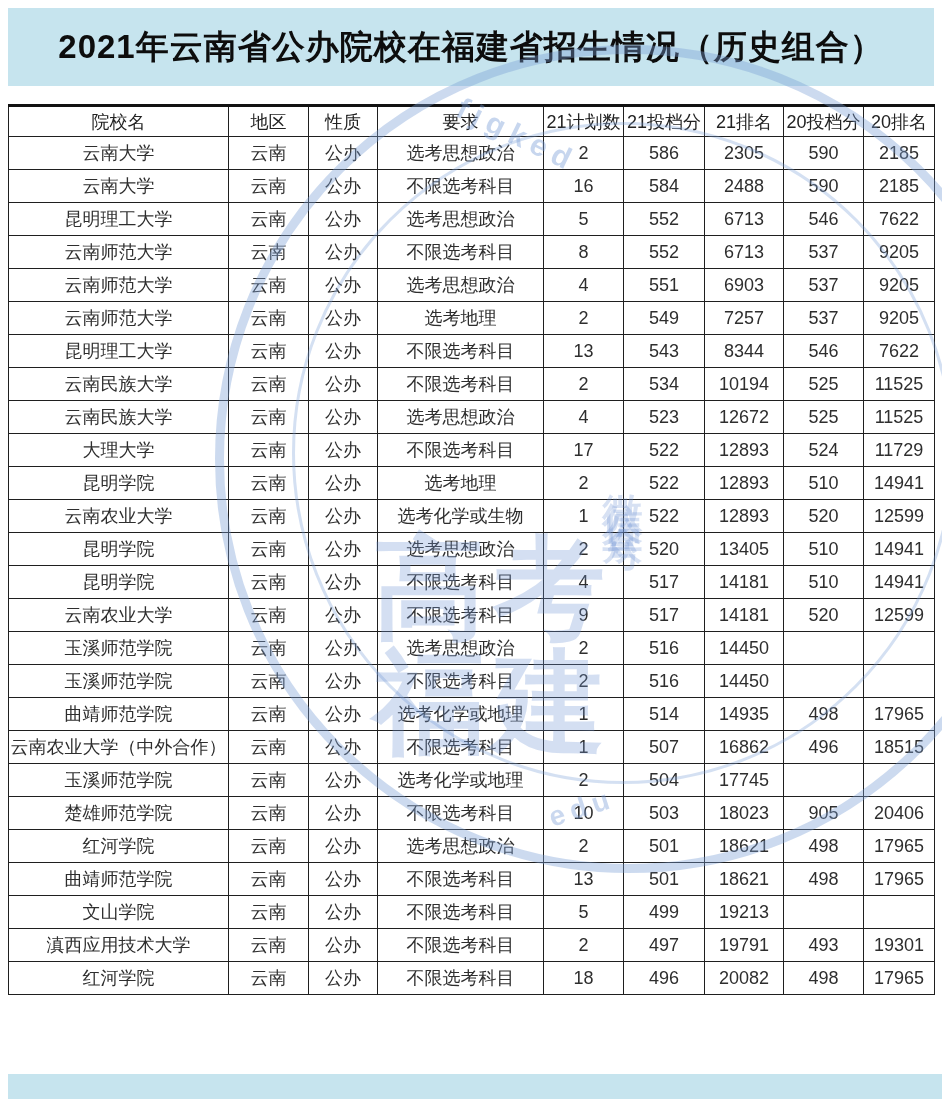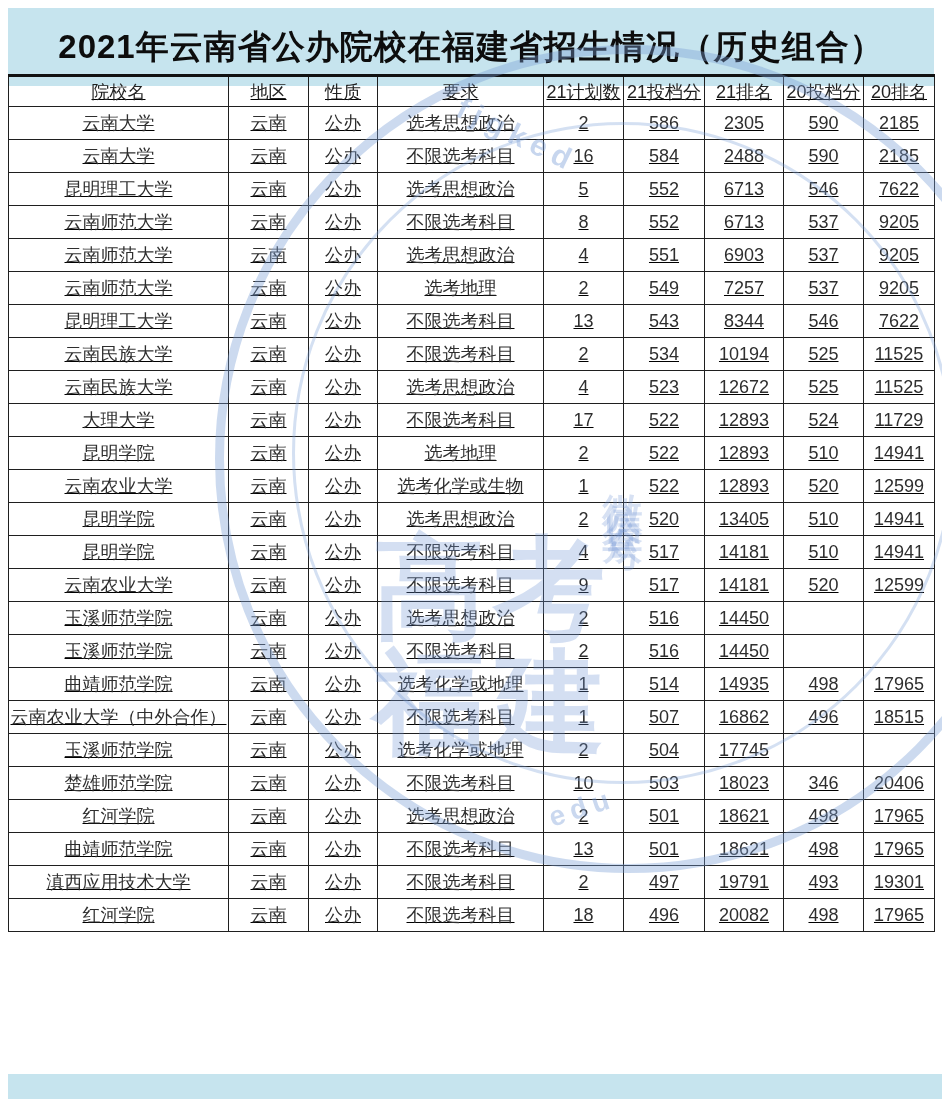--- a/index.html
+++ b/index.html
@@ -7,22 +7,22 @@
     position:relative;width:942px;height:1099px;overflow:hidden;background:#ffffff;
     font-family:"Liberation Sans","DejaVu Sans",sans-serif;
     padding-left:27px;
   }
   .title-bar{
     position:absolute;left:8px;top:8px;width:926px;height:78px;
     background:#c6e4ee;display:flex;align-items:center;justify-content:center;
     font-size:33px;font-weight:bold;color:#0d0d0d;letter-spacing:1px;z-index:1;
   }
   table.adm{
-    position:absolute;left:8px;top:74px;width:926px;
-    border-collapse:collapse;table-layout:fixed;z-index:1;background:transparent;text-decoration:underline;
+    position:absolute;left:8px;top:104px;width:926px;
+    border-collapse:collapse;table-layout:fixed;z-index:1;background:transparent;
   }
   table.adm th,table.adm td{
     border:1px solid #1f1f1f;text-align:center;vertical-align:middle;
     padding:0;color:#2e2e2e;overflow:hidden;white-space:nowrap;
   }
   table.adm thead th{
     height:29px;border-top:3px solid #111;font-weight:normal;font-size:18px;color:#222;
   }
   table.adm tbody td{height:32px;font-size:18px;}
   td.c-name{font-size:18px;}
@@ -321,21 +321,21 @@
           <td class="c-num"></td>
         </tr>
         <tr>
           <td class="c-name">楚雄师范学院</td>
           <td class="c-num">云南</td>
           <td class="c-num">公办</td>
           <td class="c-req">不限选考科目</td>
           <td class="c-num">10</td>
           <td class="c-num">503</td>
           <td class="c-num">18023</td>
-          <td class="c-num">346</td>
+          <td class="c-num">905</td>
           <td class="c-num">20406</td>
         </tr>
         <tr>
           <td class="c-name">红河学院</td>
           <td class="c-num">云南</td>
           <td class="c-num">公办</td>
           <td class="c-req">选考思想政治</td>
           <td class="c-num">2</td>
           <td class="c-num">501</td>
           <td class="c-num">18621</td>
@@ -345,20 +345,31 @@
         <tr>
           <td class="c-name">曲靖师范学院</td>
           <td class="c-num">云南</td>
           <td class="c-num">公办</td>
           <td class="c-req">不限选考科目</td>
           <td class="c-num">13</td>
           <td class="c-num">501</td>
           <td class="c-num">18621</td>
           <td class="c-num">498</td>
           <td class="c-num">17965</td>
+        </tr>
+        <tr>
+          <td class="c-name">文山学院</td>
+          <td class="c-num">云南</td>
+          <td class="c-num">公办</td>
+          <td class="c-req">不限选考科目</td>
+          <td class="c-num">5</td>
+          <td class="c-num">499</td>
+          <td class="c-num">19213</td>
+          <td class="c-num"></td>
+          <td class="c-num"></td>
         </tr>
         <tr>
           <td class="c-name">滇西应用技术大学</td>
           <td class="c-num">云南</td>
           <td class="c-num">公办</td>
           <td class="c-req">不限选考科目</td>
           <td class="c-num">2</td>
           <td class="c-num">497</td>
           <td class="c-num">19791</td>
           <td class="c-num">493</td>

